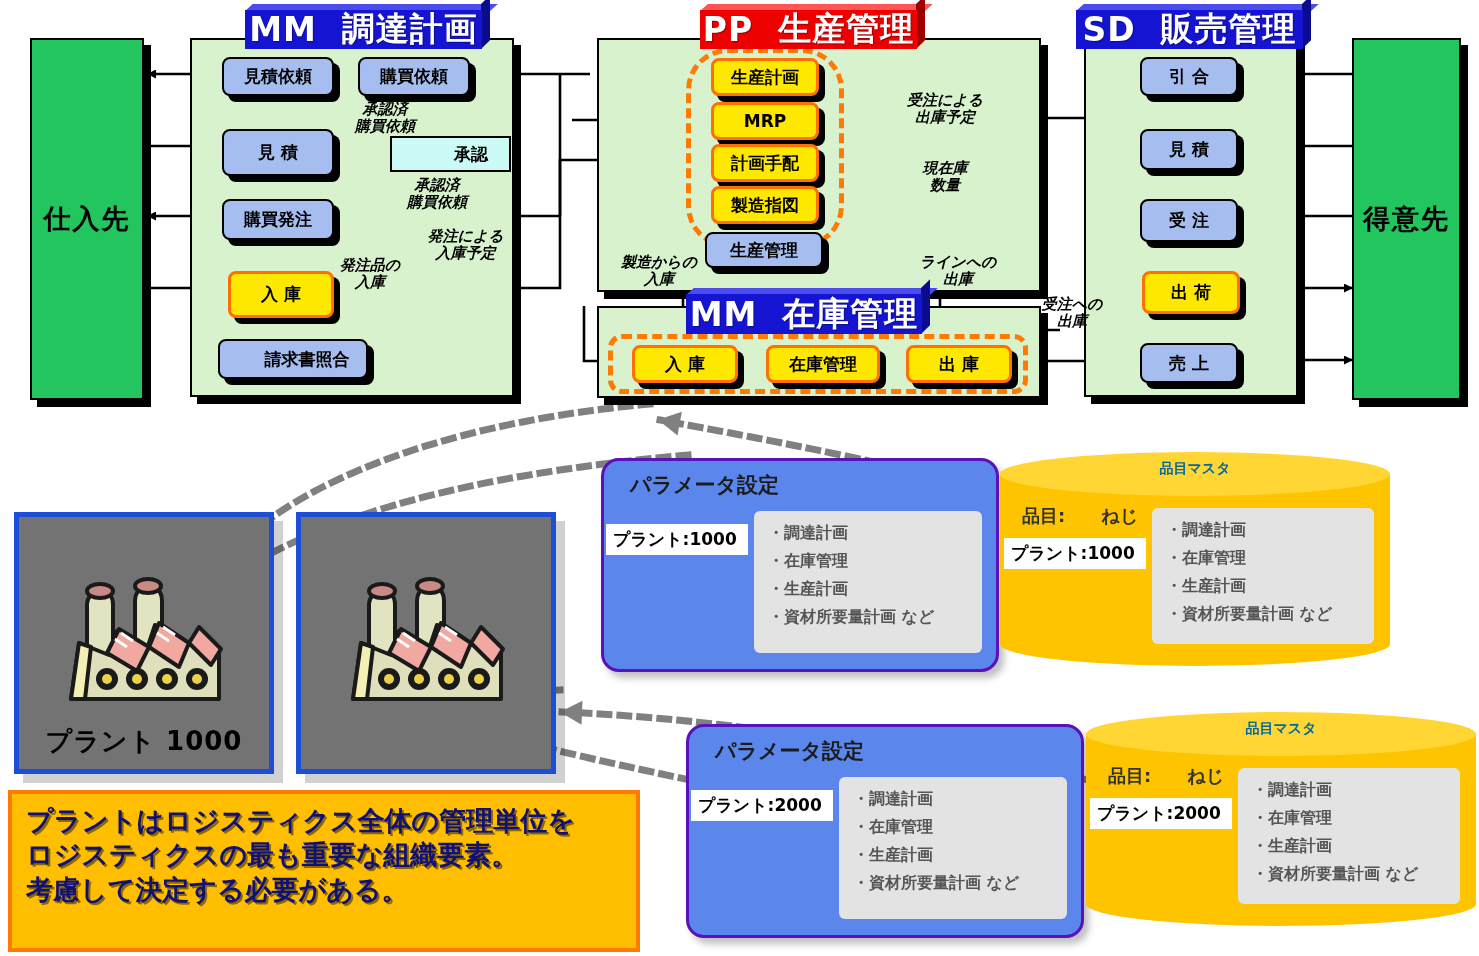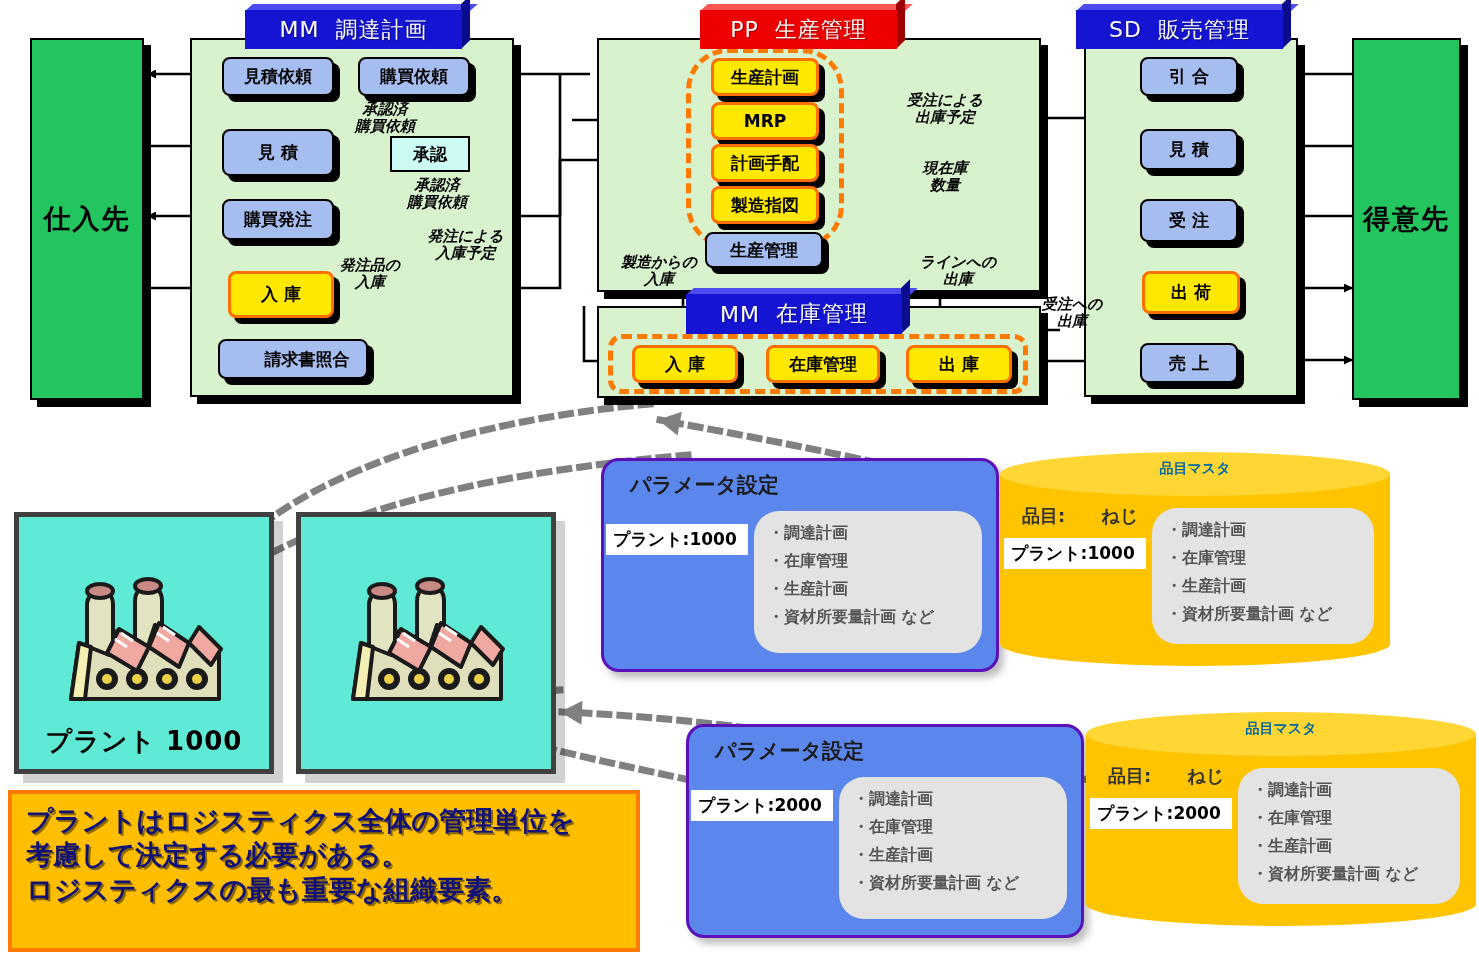--- a/index.html
+++ b/index.html
@@ -10,63 +10,63 @@
 
   
   .module{position:absolute;background:#d9f2ce;border:2px solid #000;
           box-shadow:7px 7px 0 #000;}
   .party{position:absolute;background:#22c55e;border:2px solid #000;
          box-shadow:7px 7px 0 #000;display:flex;align-items:center;justify-content:center;}
   .party span{font-size:27px;font-weight:bold;color:#000;letter-spacing:2px;}
 
   
   .plate{position:absolute;display:flex;align-items:center;justify-content:center;
-         color:#fff;font-weight:normal;font-size:22px;letter-spacing:1px;z-index:40;}
+         color:#fff;font-weight:bold;font-size:33px;letter-spacing:1px;z-index:40;padding-left:20px;}
   .plate .face{position:absolute;left:0;top:6px;right:8px;bottom:0;
        display:flex;align-items:center;justify-content:center;}
   .plate .top{position:absolute;left:0;top:0;width:100%;height:7px;
        transform:skewX(-48deg);transform-origin:bottom left;}
   .plate .side{position:absolute;right:0;top:0;width:9px;height:100%;
        transform:skewY(-44deg);transform-origin:top left;}
   .plate-blue .face{background:#1414d2;}
   .plate-blue .top{background:#4b4bee;}
   .plate-blue .side{background:#0b0b8e;}
   .plate-red .face{background:#ee0000;}
   .plate-red .top{background:#ff5555;}
   .plate-red .side{background:#9e0000;}
   .plate .face span{position:relative;z-index:2;text-shadow:1px 1px 1px rgba(0,0,0,.35);}
 
   
   .node{position:absolute;display:flex;align-items:center;justify-content:center;
         border-radius:8px;font-size:17px;font-weight:bold;color:#000;
         box-shadow:6px 6px 0 #000;z-index:20;white-space:nowrap;}
   .node.blue{background:#a6bdf0;border:2px solid #000;}
   .node.yellow{background:#ffe800;border:3px solid #ff7000;}
-  .node.plainbox{background:#ccfaf5;border:2px solid #000;border-radius:0;box-shadow:none;}
+  .node.plainbox{background:#ccfaf5;border:2px solid #000;border-radius:0;box-shadow:none;padding-left:41px;}
 
   
   .dashring{position:absolute;border:5px dashed #ff7a00;border-radius:42px;z-index:10;}
   .dashring.flat{border-radius:14px;}
 
   
   .cap{position:absolute;font-style:italic;font-weight:bold;font-size:15px;
        color:#000;line-height:1.15;text-align:center;z-index:30;white-space:nowrap;}
 
   
-  .plantcard{position:absolute;background:#5eead4;border:5px solid #404040;
+  .plantcard{position:absolute;background:#737373;border:5px solid #1d4ed8;
              box-shadow:9px 9px 0 rgba(0,0,0,.18);z-index:15;}
   .plantcard .caption{position:absolute;left:0;right:0;bottom:10px;text-align:center;
              font-size:26px;font-weight:bold;color:#000;letter-spacing:1px;}
   .factory{position:absolute;left:50%;top:42px;transform:translateX(-50%);}
 
   
   .paramcard{position:absolute;background:#5b87ed;border:3px solid #5a11b8;
              border-radius:18px;box-shadow:5px 6px 7px rgba(0,0,0,.25);z-index:14;}
   .paramcard .title{position:absolute;left:26px;top:10px;font-size:21px;font-weight:bold;color:#1b1b1b;}
-  .inner-list{position:absolute;background:#e3e3e3;border-radius:25px;}
+  .inner-list{position:absolute;background:#e3e3e3;border-radius:6px;}
   .inner-list li{list-style:none;font-size:16px;font-weight:bold;color:#555;
                  margin:0 0 7px 0;white-space:nowrap;}
   .inner-list ul{margin:0;padding:12px 0 0 14px;}
   .tagbox{position:absolute;background:#fff;border:1px solid #fff;
           font-size:17px;font-weight:bold;color:#000;padding:3px 6px;white-space:nowrap;z-index:18;}
 
   
   .cyl{position:absolute;z-index:14;}
   .cyl .body{position:absolute;left:0;right:0;top:22px;bottom:22px;background:#ffc400;}
   .cyl .top{position:absolute;left:0;right:0;top:0;height:44px;border-radius:50%;
@@ -412,17 +412,17 @@
         <li>・在庫管理</li>
         <li>・生産計画</li>
         <li>・資材所要量計画 など</li>
       </ul>
     </div>
   </div>
   <div class="tagbox" style="left:1090px;top:798px;width:128px;">プラント:2000</div>
 
   <div class="callout" style="left:8px;top:790px;width:596px;height:134px;padding:10px 14px;">
     <p>プラントはロジスティクス全体の管理単位を</p>
+    <p>ロジスティクスの最も重要な組織要素。</p>
     <p>考慮して決定する必要がある。</p>
-    <p>ロジスティクスの最も重要な組織要素。</p>
   </div>
 
 </div>
 
 </body></html>

